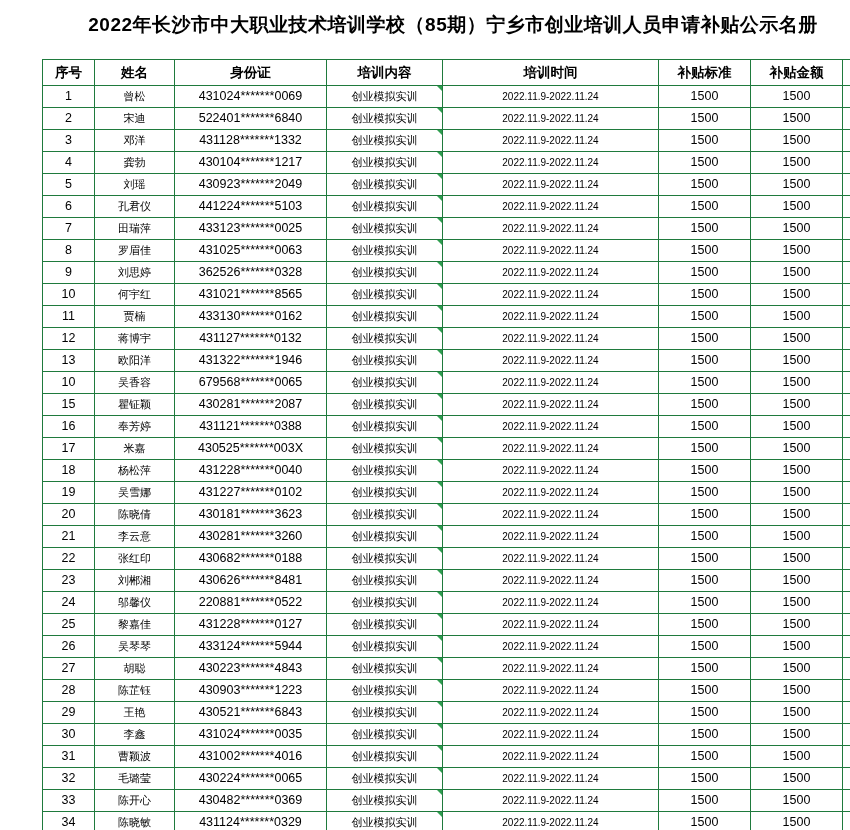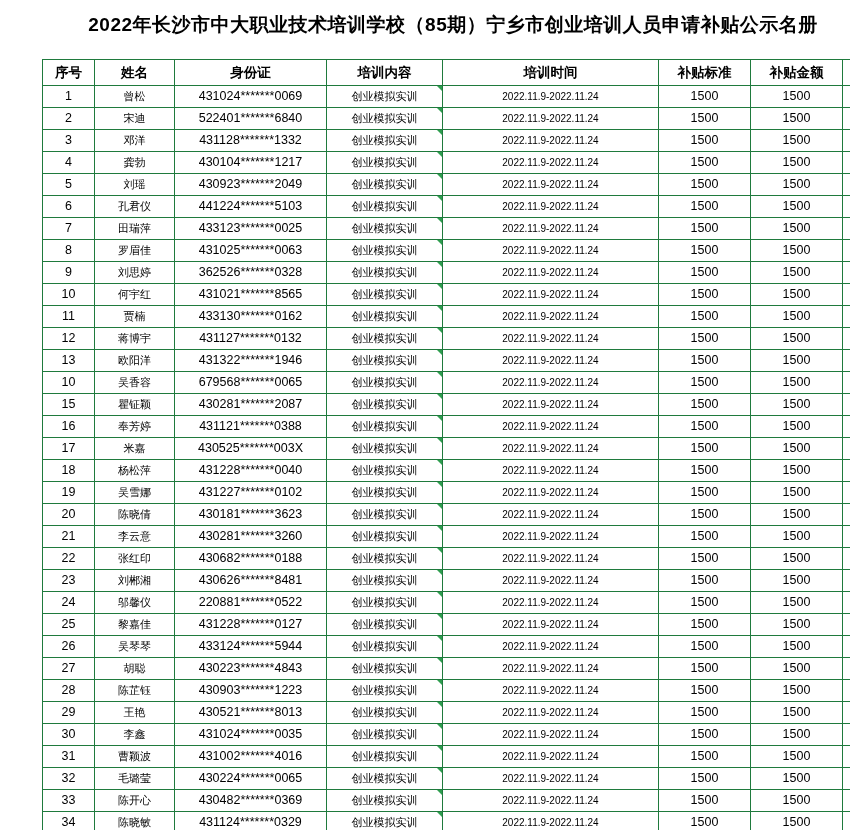--- a/index.html
+++ b/index.html
@@ -398,21 +398,21 @@
             <td class="id">430903*******1223</td>
             <td class="content">创业模拟实训<span class="marker"></span></td>
             <td class="time">2022.11.9-2022.11.24</td>
             <td class="money">1500</td>
             <td class="money">1500</td>
             <td class="remark"></td>
           </tr>
           <tr>
             <td class="num">29</td>
             <td class="name">王艳</td>
-            <td class="id">430521*******8013</td>
+            <td class="id">430521*******6843</td>
             <td class="content">创业模拟实训<span class="marker"></span></td>
             <td class="time">2022.11.9-2022.11.24</td>
             <td class="money">1500</td>
             <td class="money">1500</td>
             <td class="remark"></td>
           </tr>
           <tr>
             <td class="num">30</td>
             <td class="name">李鑫</td>
             <td class="id">431024*******0035</td>

